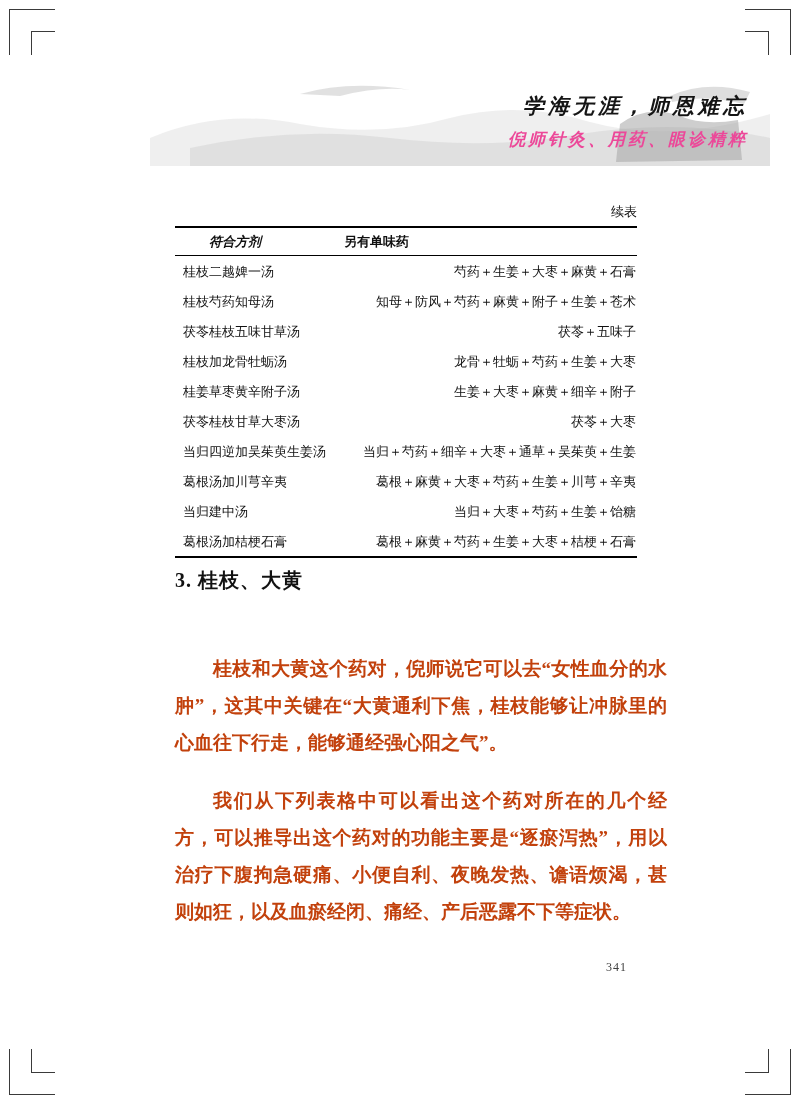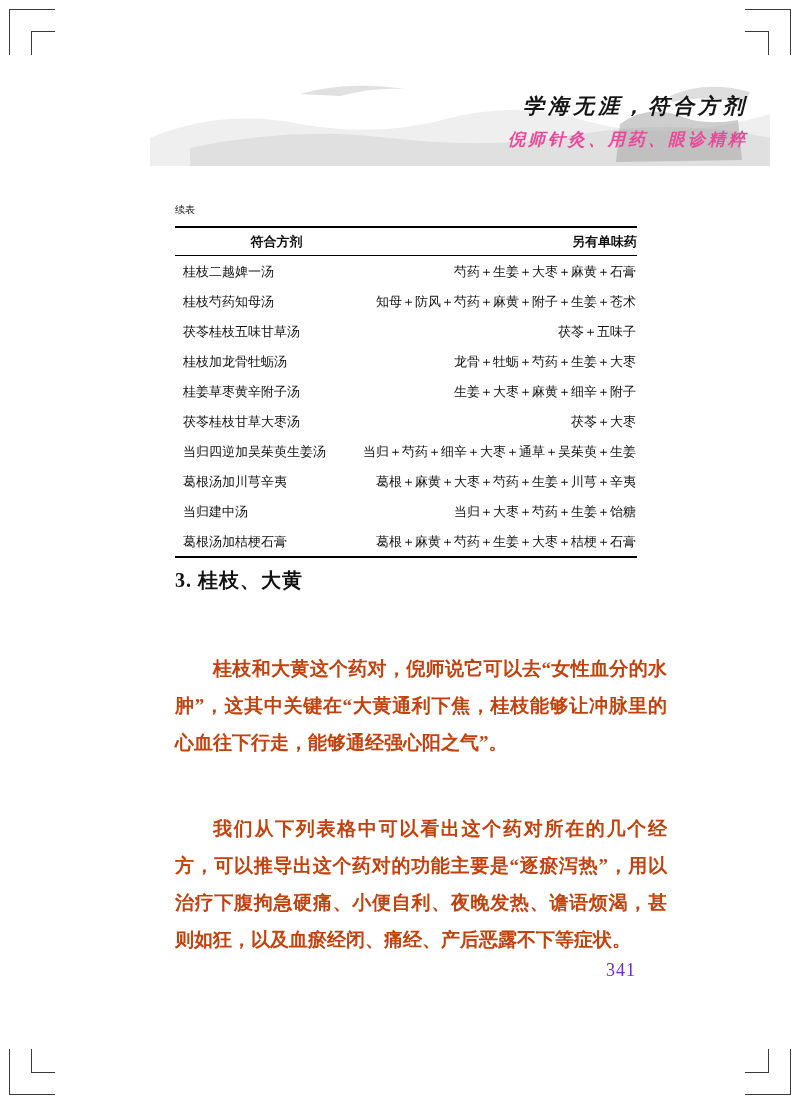--- a/index.html
+++ b/index.html
@@ -40,63 +40,63 @@
   }
   .cal2 {
     margin-top:8px;
     font-size:17px; font-weight:bold; font-style:italic;
     letter-spacing:3px; color:#ec4899;
   }
 
   
   .cont-label {
     position:absolute; left:175px; top:203px; width:462px;
-    font-size:10px; color:#111;
+    text-align:right; font-size:13px; color:#111;
   }
 
   
   table.herb-table {
     position:absolute; left:175px; top:226px; width:462px;
     border-collapse:collapse;
     border-top:2px solid #000;
     border-bottom:2px solid #000;
     font-size:13px; line-height:17px;
   }
   table.herb-table thead th {
     border-bottom:1px solid #000;
     font-weight:bold;
     padding:5px 0 5px 0;
   }
-  th.c1 { text-align:center; padding-left:34px !important; width:135px; }
-  th.c2 { text-align:right; }
+  th.c1 { text-align:left; padding-left:34px !important; width:135px;font-style:italic; }
+  th.c2 { text-align:left; }
   table.herb-table td { vertical-align:top; padding-top:7px; padding-bottom:6px; }
   td.c1 { padding-left:8px; padding-right:10px;margin-left:37px; }
   td.c2 { text-align:right; }
 
   
   .sec-heading {
     position:absolute; left:175px; top:567px;
     font-size:20px; font-weight:bold; margin:0;
     letter-spacing:1px;
   }
   .body-para {
     position:absolute; left:175px; width:492px;
     margin:0;
     font-size:19px; font-weight:bold;
     line-height:37px;
     text-align:justify;
     text-indent:2em;
     color:#c2410c;
   }
   .p1 { top:650px; }
-  .p2 { top:782px;margin-top:28px; }
+  .p2 { top:782px; }
 
   .pagenum {
     position:absolute; left:606px; top:960px;
-    font-size:18px; letter-spacing:1px; color:#6d28d9;
+    font-size:12px; letter-spacing:1px; color:#404040;
   }
 </style>
 </head>
 <body>
 
 <div class="page">
 
   <div class="mark mark-tl">
       <span class="l1"></span>
       <span class="l2"></span>
@@ -118,21 +118,21 @@
     <svg width="620" height="100" viewBox="0 0 620 100" xmlns="http://www.w3.org/2000/svg">
       <path d="M0,72 Q70,42 150,58 Q230,72 300,52 Q370,34 440,56 Q520,78 620,48 L620,100 L0,100 Z" fill="#e2e2e2" opacity="0.55"></path>
       <path d="M40,82 Q140,60 240,72 Q340,84 430,68 Q530,52 620,72 L620,100 L40,100 Z" fill="#cfcfcf" opacity="0.45"></path>
       <path d="M150,28 Q200,14 260,24 Q230,20 190,30 Z" fill="#c4c4c4" opacity="0.5"></path>
       <path d="M470,58 q28,-20 60,-8 q24,10 58,4 l4,40 l-126,2 Z" fill="#a6a6a6" opacity="0.55"></path>
       <path d="M520,30 q36,-16 80,-4 l-6,12 q-38,-10 -72,-2 Z" fill="#b5b5b5" opacity="0.45"></path>
     </svg>
   </div>
 
   <div class="callig">
-    <div class="cal1">学海无涯，符合方剂</div>
+    <div class="cal1">学海无涯，师恩难忘</div>
     <div class="cal2">倪师针灸、用药、眼诊精粹</div>
   </div>
 
   <div class="cont-label">续表</div>
 
   <table class="herb-table">
     <thead>
       <tr>
         <th class="c1">符合方剂</th>
         <th class="c2">另有单味药</th>

